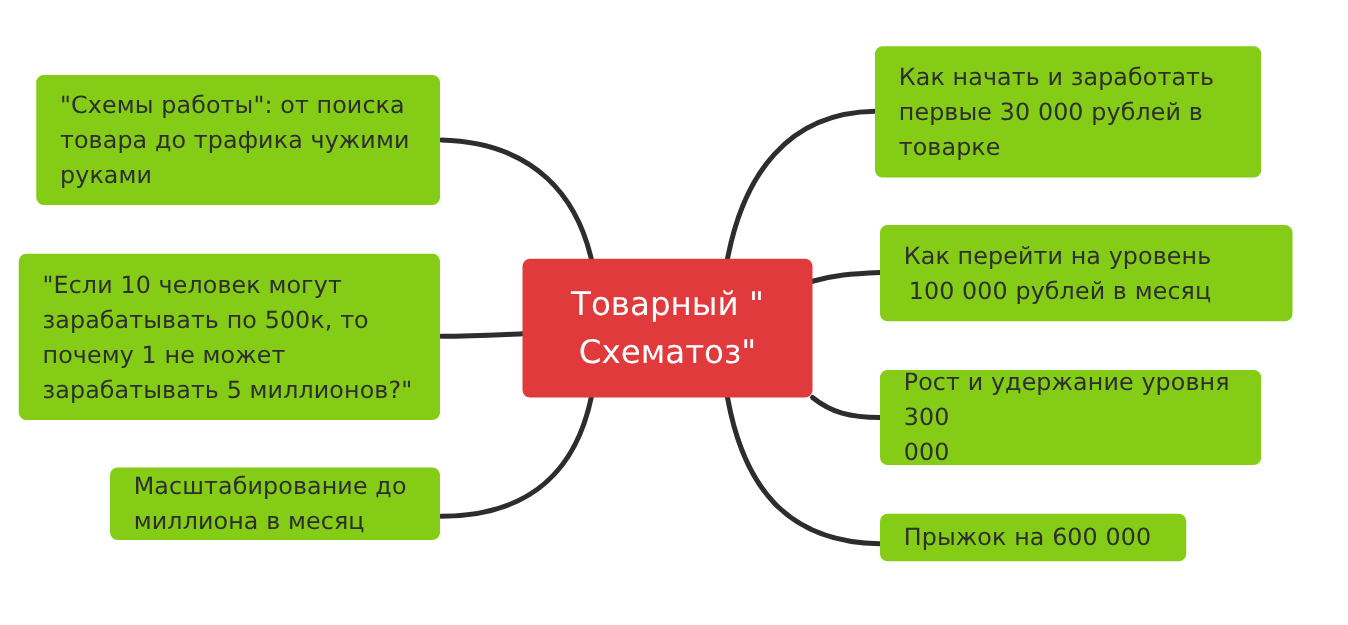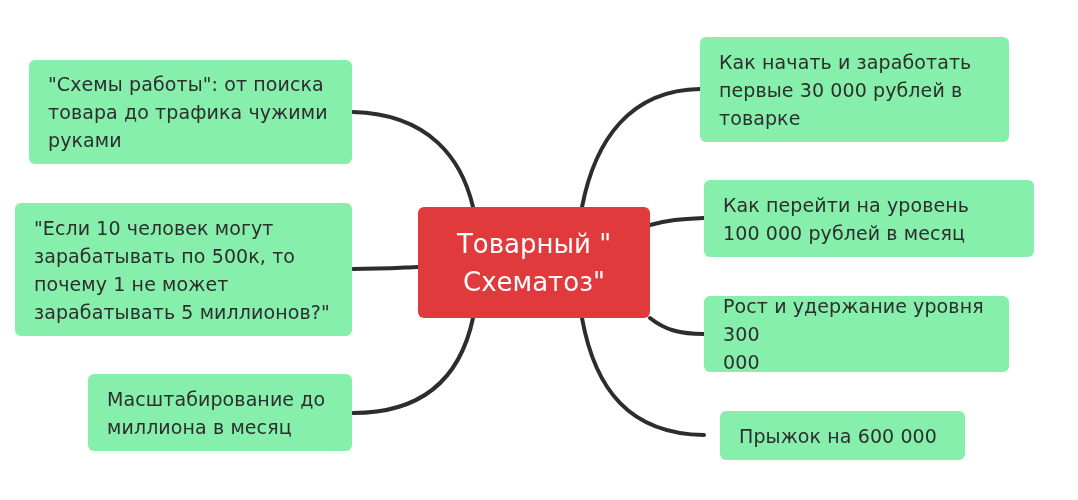--- a/index.html
+++ b/index.html
@@ -29,21 +29,21 @@
     }
     svg.connectors path {
       fill: none;
       stroke: #2d2d2d;
       stroke-width: 4;
       stroke-linecap: round;
     }
     .node {
       position: absolute;
       box-sizing: border-box;
-      background: #86efac;
+      background: #84cc16;
       border-radius: 6px;
       color: #2e2e2e;
       font-size: 19px;
       line-height: 28px;
       padding: 10px 18px 10px 19px;
       display: flex;
       align-items: center;
       white-space: pre-line;
       letter-spacing: 0.1px;
       cursor: pointer;
@@ -95,38 +95,38 @@
 руками</span>
   </div>
 
   <div class="node" style="left:15px; top:203px; width:337px; height:133px;">
     <span>"Если 10 человек могут
 зарабатывать по 500к, то
 почему 1 не может
 зарабатывать 5 миллионов?"</span>
   </div>
 
-  <div class="node" style="left:88px; top:374px; width:264px; height:77px;">
+  <div class="node" style="left:88px; top:374px; width:264px; height:58px;">
     <span>Масштабирование до
 миллиона в месяц</span>
   </div>
 
   <div class="node" style="left:700px; top:37px; width:309px; height:105px;">
     <span>Как начать и заработать
 первые 30 000 рублей в
 товарке</span>
   </div>
 
-  <div class="node" style="left:704px; top:180px; width:330px; height:77px;">
+  <div class="node" style="left:704px; top:180px; width:330px; height:77px;text-align:right;">
     <span>Как перейти на уровень
 100 000 рублей в месяц</span>
   </div>
 
   <div class="node" style="left:704px; top:296px; width:305px; height:76px;">
     <span>Рост и удержание уровня 300
 000</span>
   </div>
 
-  <div class="node" style="left:704px; top:411px; width:245px; height:49px;margin-left:16px;">
+  <div class="node" style="left:704px; top:411px; width:245px; height:38px;">
     <span>Прыжок на 600 000</span>
   </div>
 
 </div>
 
 </body></html>

